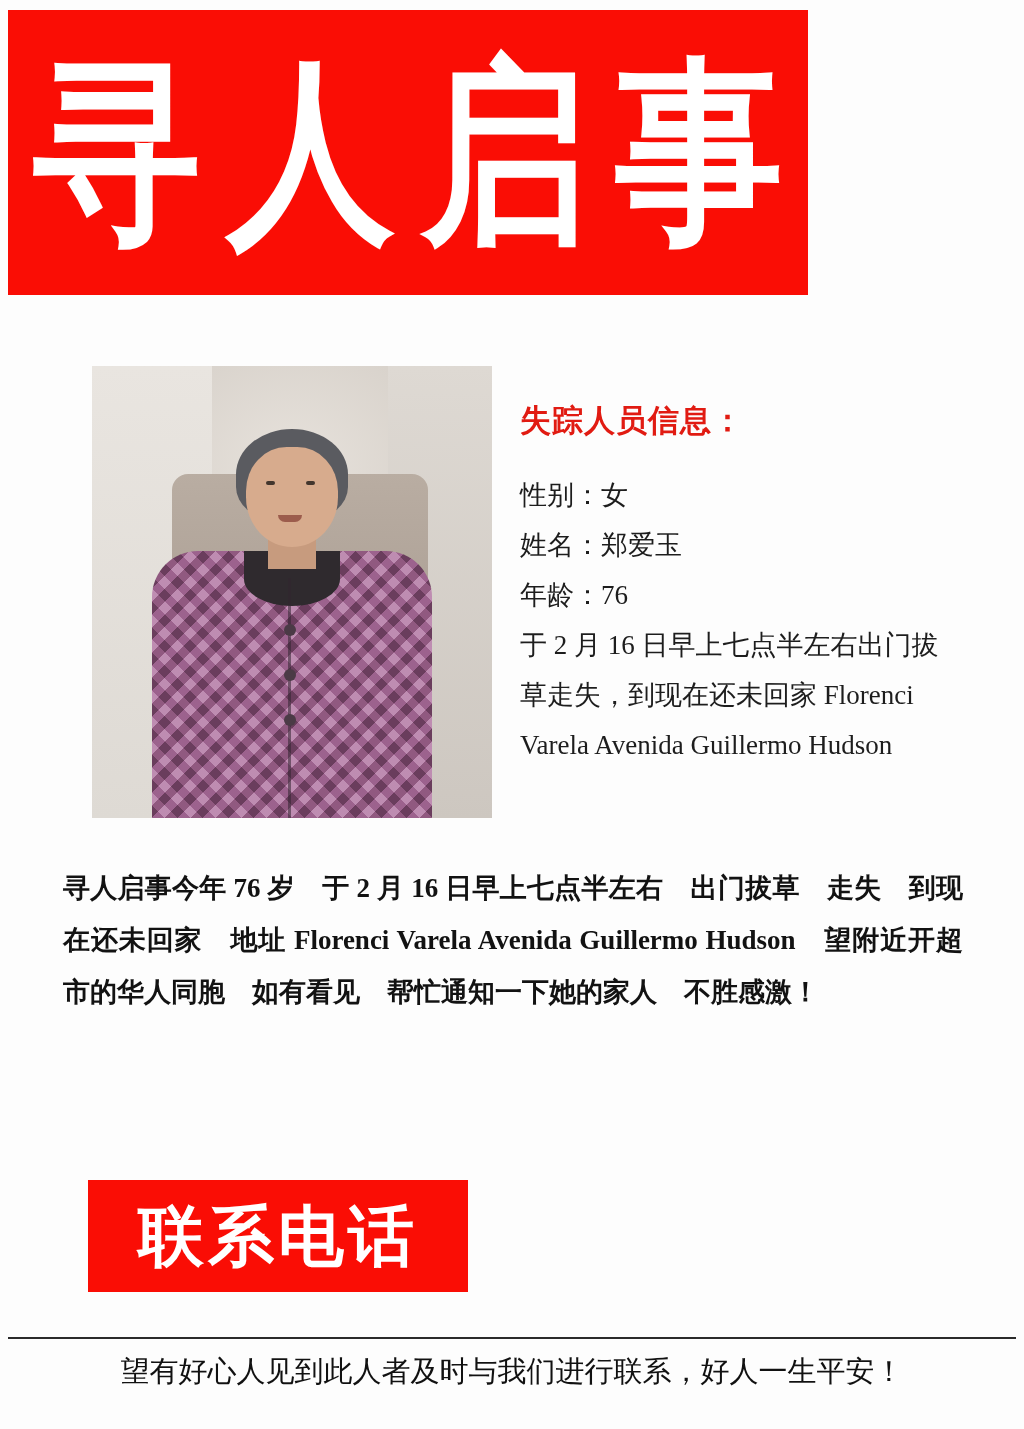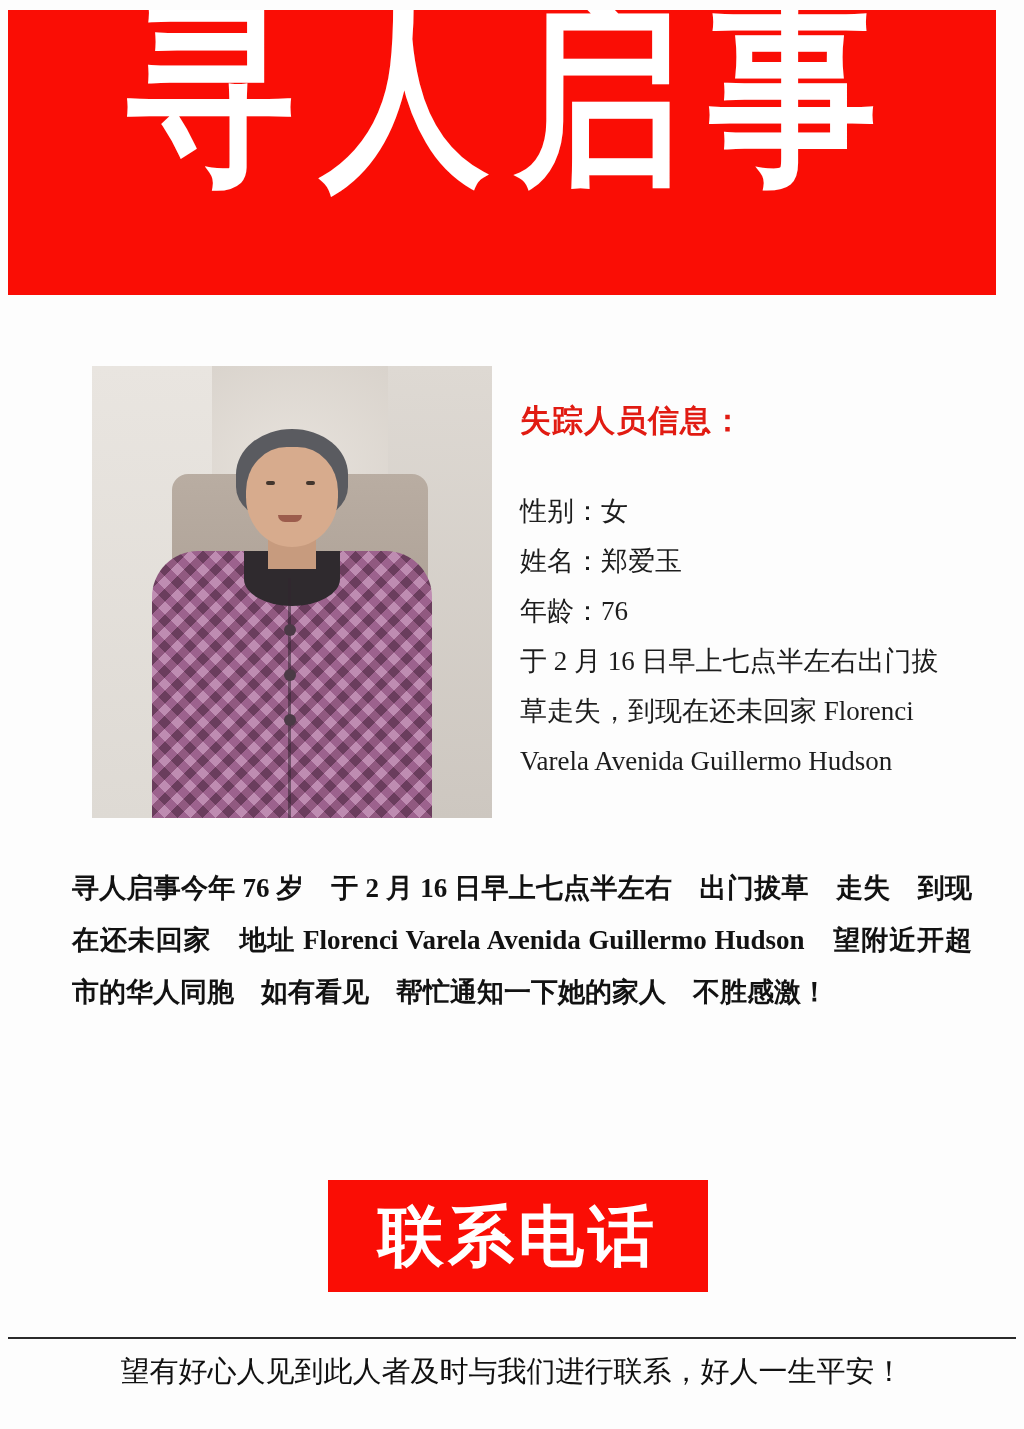--- a/index.html
+++ b/index.html
@@ -18,25 +18,25 @@
     width: 1024px;
     height: 1429px;
     background: #fdfdfd;
     box-sizing: border-box;
   }
   
   .banner {
     position: absolute;
     left: 8px;
     top: 10px;
-    width: 988px;
+    width: 800px;
     height: 285px;
     background: #fa0d05;
     display: flex;
-    align-items: flex-start;
+    align-items: center;
     justify-content: center;
     overflow: hidden;
   }
   .banner-title {
     color: #ffffff;
     font-family: "Liberation Sans", sans-serif;
     font-weight: bold;
     font-size: 168px;
     letter-spacing: 26px;
     text-indent: 26px;
@@ -151,56 +151,55 @@
     position: absolute;
     left: 520px;
     top: 400px;
     width: 430px;
   }
   .info-heading {
     color: #e11b12;
     font-weight: bold;
     font-size: 31px;
     letter-spacing: 1px;
-    margin-bottom: 44px;
+    margin-bottom: 28px;
     font-family: "Liberation Sans", sans-serif;
   }
   .info-line {
     color: #1d1d1d;
     font-size: 27px;
     line-height: 50px;
     font-family: "Liberation Serif", serif;
     white-space: nowrap;
   }
   .info-line.wrap { white-space: normal; }
   .info-label { font-family: "Liberation Sans", sans-serif; }
   
   .paragraph {
     position: absolute;
-    left: 72px;
+    left: 63px;
     top: 862px;
     width: 900px;
     color: #121212;
     font-family: "Liberation Serif", serif;
     font-weight: bold;
     font-size: 27px;
     line-height: 52px;
     text-align: justify;
     text-align-last: left;
   }
   
   .contact-row {
     position: absolute;
     left: 88px;
     top: 1180px;
     width: 860px;
     height: 112px;
     display: flex;
     align-items: center;
-    justify-content: center;
   }
   .contact-badge {
     width: 380px;
     height: 112px;
     background: #fa0d05;
     color: #ffffff;
     font-family: "Liberation Sans", sans-serif;
     font-weight: bold;
     font-size: 66px;
     line-height: 112px;

